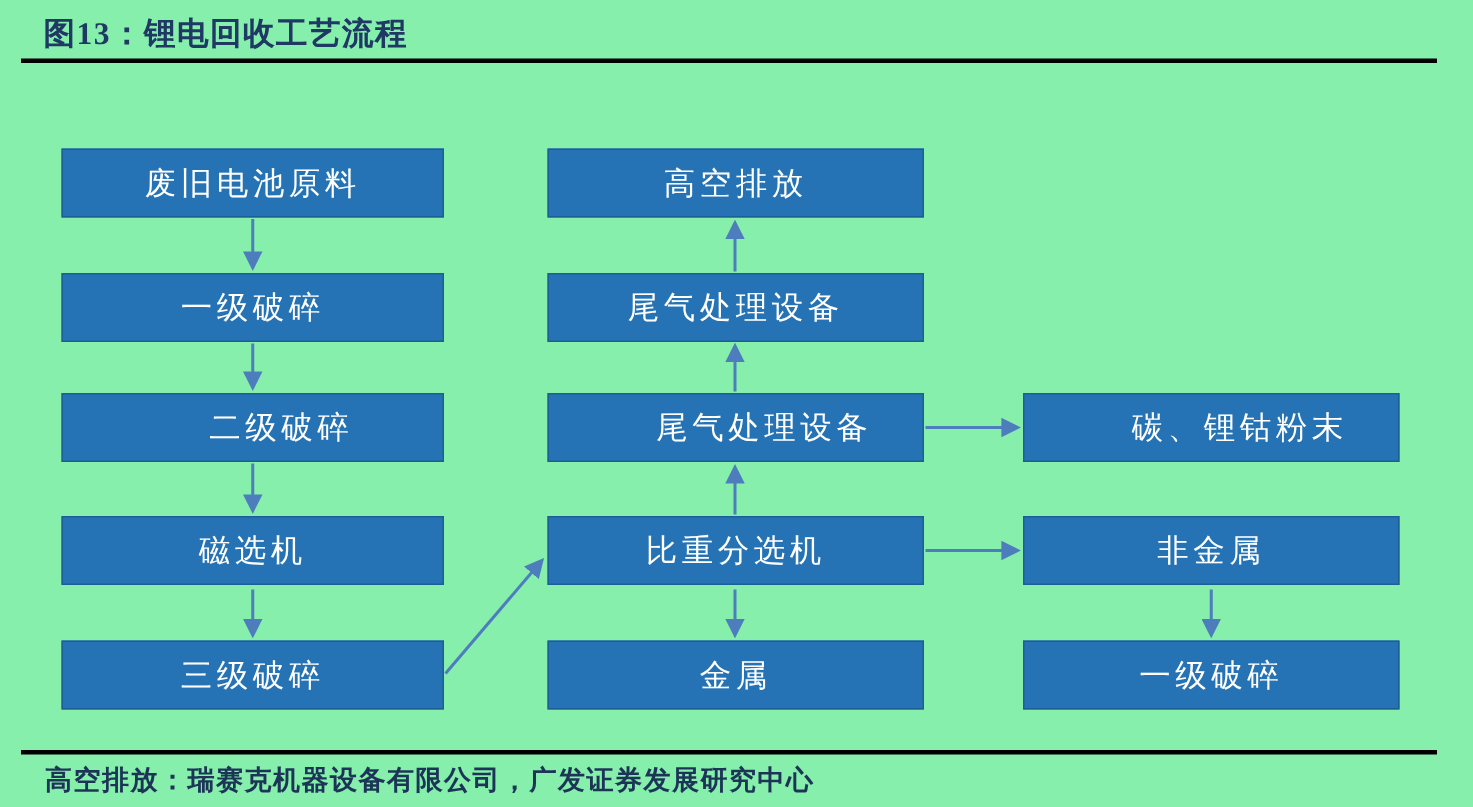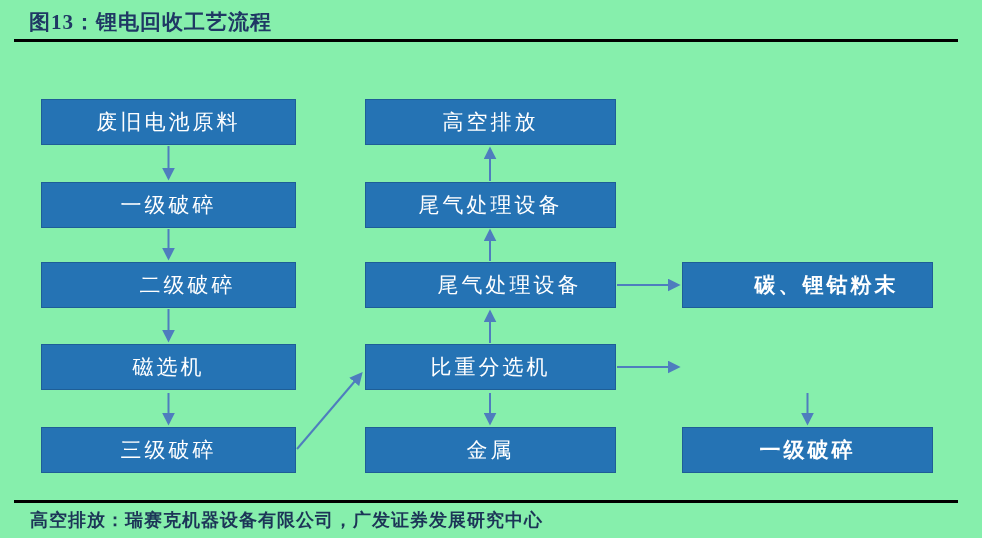--- a/index.html
+++ b/index.html
@@ -48,21 +48,21 @@
     color: #ffffff;
     font-size: 21px;
     letter-spacing: 3px;
     display: flex;
     align-items: center;
     justify-content: center;
     white-space: nowrap;
   }
   .col-l { left: 41px;  width: 255px; }
   .col-m { left: 365px; width: 251px; }
-  .col-r { left: 682px; width: 251px; font-weight: bold; }
+  .col-r { left: 682px; width: 251px; }
   .row-1 { top: 99px; }
   .row-2 { top: 182px; text-align: center; }
   .row-3 { top: 262px; padding-left: 38px; }
   .row-4 { top: 344px; }
   .row-5 { top: 427px; }
   .arrow-layer {
     position: absolute;
     left: 0; top: 0;
     width: 982px; height: 538px;
     pointer-events: none;
@@ -83,20 +83,21 @@
   <div class="node col-l row-4">磁选机</div>
   <div class="node col-l row-5">三级破碎</div>
 
   <div class="node col-m row-1">高空排放</div>
   <div class="node col-m row-2">尾气处理设备</div>
   <div class="node col-m row-3">尾气处理设备</div>
   <div class="node col-m row-4">比重分选机</div>
   <div class="node col-m row-5">金属</div>
 
   <div class="node col-r row-3">碳、锂钴粉末</div>
+  <div class="node col-r row-4">非金属</div>
   <div class="node col-r row-5">一级破碎</div>
 
   <svg class="arrow-layer" width="982" height="538" viewBox="0 0 982 538" xmlns="http://www.w3.org/2000/svg">
     <defs>
       <marker id="ah" viewBox="0 0 10 10" refX="8" refY="5" markerWidth="6.5" markerHeight="6.5" orient="auto-start-reverse">
         <path d="M0,0 L10,5 L0,10 z" fill="#4e7dbe"></path>
       </marker>
     </defs>
     <line x1="168.5" y1="146" x2="168.5" y2="178" marker-end="url(#ah)"></line>
     <line x1="168.5" y1="229" x2="168.5" y2="258" marker-end="url(#ah)"></line>

